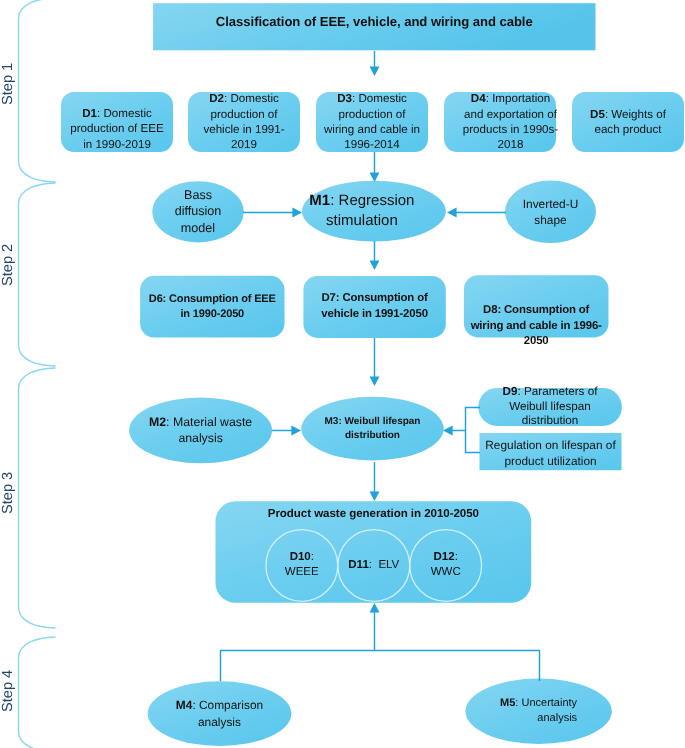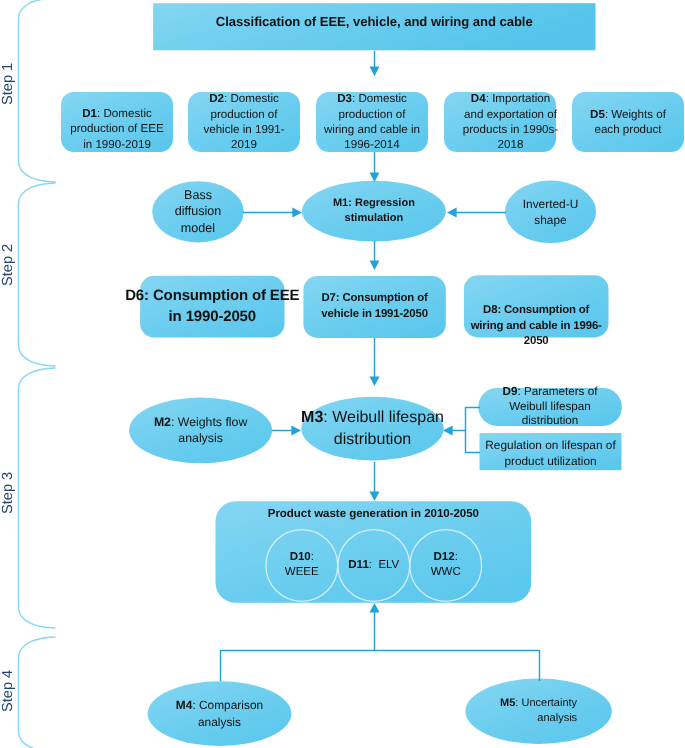--- a/index.html
+++ b/index.html
@@ -138,21 +138,21 @@
           <span class="ln"><span>products in 1990s-</span></span>
           <span class="ln"><span>2018</span></span>
         </span>
       </div>
       <div class="lbl" style="left: 572px; top: 92px; width: 112px; height: 60px; font-size: 11.6px; line-height: 1.32;">
         <span>
           <span class="ln"><b>D5</b><span class="sep">: </span><span>Weights of</span></span>
           <span class="ln"><span>each product</span></span>
         </span>
       </div>
-      <div class="lbl" style="left: 140.1px; top: 275.8px; width: 144.4px; height: 61.8px; font-size: 15px; line-height: 1.36; letter-spacing: -0.15px; font-weight: bold;">
+      <div class="lbl" style="left: 140.1px; top: 275.8px; width: 144.4px; height: 61.8px; font-size: 11px; line-height: 1.36; letter-spacing: -0.15px; font-weight: bold;">
         <span>
           <span class="ln"><b>D6</b><span class="sep">: </span><span>Consumption of EEE</span></span>
           <span class="ln"><span>in 1990-2050</span></span>
         </span>
       </div>
       <div class="lbl" style="left: 303.4px; top: 275.9px; width: 142.4px; height: 62px; font-size: 11.4px; line-height: 1.36; letter-spacing: -0.15px; font-weight: bold;">
         <span>
           <span class="ln"><b>D7</b><span class="sep">: </span><span>Consumption of</span></span>
           <span class="ln"><span>vehicle in 1991-2050</span></span>
         </span>
@@ -182,39 +182,39 @@
           <span class="ln"><span>Product waste generation in 2010-2050</span></span>
         </span>
       </div>
       <div class="lbl" style="left: 152.2px; top: 181.2px; width: 91.6px; height: 61.2px; font-size: 12.6px; line-height: 1.33;">
         <span>
           <span class="ln"><span>Bass</span></span>
           <span class="ln"><span>diffusion</span></span>
           <span class="ln"><span>model</span></span>
         </span>
       </div>
-      <div class="lbl" style="left: 302px; top: 180.8px; width: 143.8px; height: 60.8px; font-size: 11px; line-height: 1.35; font-weight: bold;">
+      <div class="lbl" style="left: 290px; top: 180.8px; width: 143.8px; height: 60.8px; font-size: 15px; line-height: 1.35;">
         <span>
           <span class="ln"><b>M1</b><span class="sep">: </span><span>Regression</span></span>
           <span class="ln"><span>stimulation</span></span>
         </span>
       </div>
       <div class="lbl" style="left: 505px; top: 180.5px; width: 91px; height: 62.6px; font-size: 11.9px; line-height: 1.35;">
         <span>
           <span class="ln"><span>Inverted-U</span></span>
           <span class="ln"><span>shape</span></span>
         </span>
       </div>
       <div class="lbl" style="left: 129.1px; top: 397.4px; width: 143px; height: 65.8px; font-size: 12.3px; line-height: 1.35;">
         <span>
-          <span class="ln"><b>M2</b><span class="sep">: </span><span>Weights flow</span></span>
+          <span class="ln"><b>M2</b><span class="sep">: </span><span>Material waste</span></span>
           <span class="ln"><span>analysis</span></span>
         </span>
       </div>
-      <div class="lbl" style="left: 301.3px; top: 396.7px; width: 142.4px; height: 63.8px; font-size: 16px; line-height: 1.35;">
+      <div class="lbl" style="left: 301.3px; top: 396.7px; width: 142.4px; height: 63.8px; font-size: 10px; line-height: 1.35; font-weight: bold;">
         <span>
           <span class="ln"><b>M3</b><span class="sep">: </span><span>Weibull lifespan</span></span>
           <span class="ln"><span>distribution</span></span>
         </span>
       </div>
       <div class="lbl" style="left: 147.6px; top: 681.2px; width: 143.8px; height: 64.8px; font-size: 11.9px; line-height: 1.36;">
         <span>
           <span class="ln"><b>M4</b><span class="sep">: </span><span>Comparison</span></span>
           <span class="ln"><span>analysis</span></span>
         </span>

